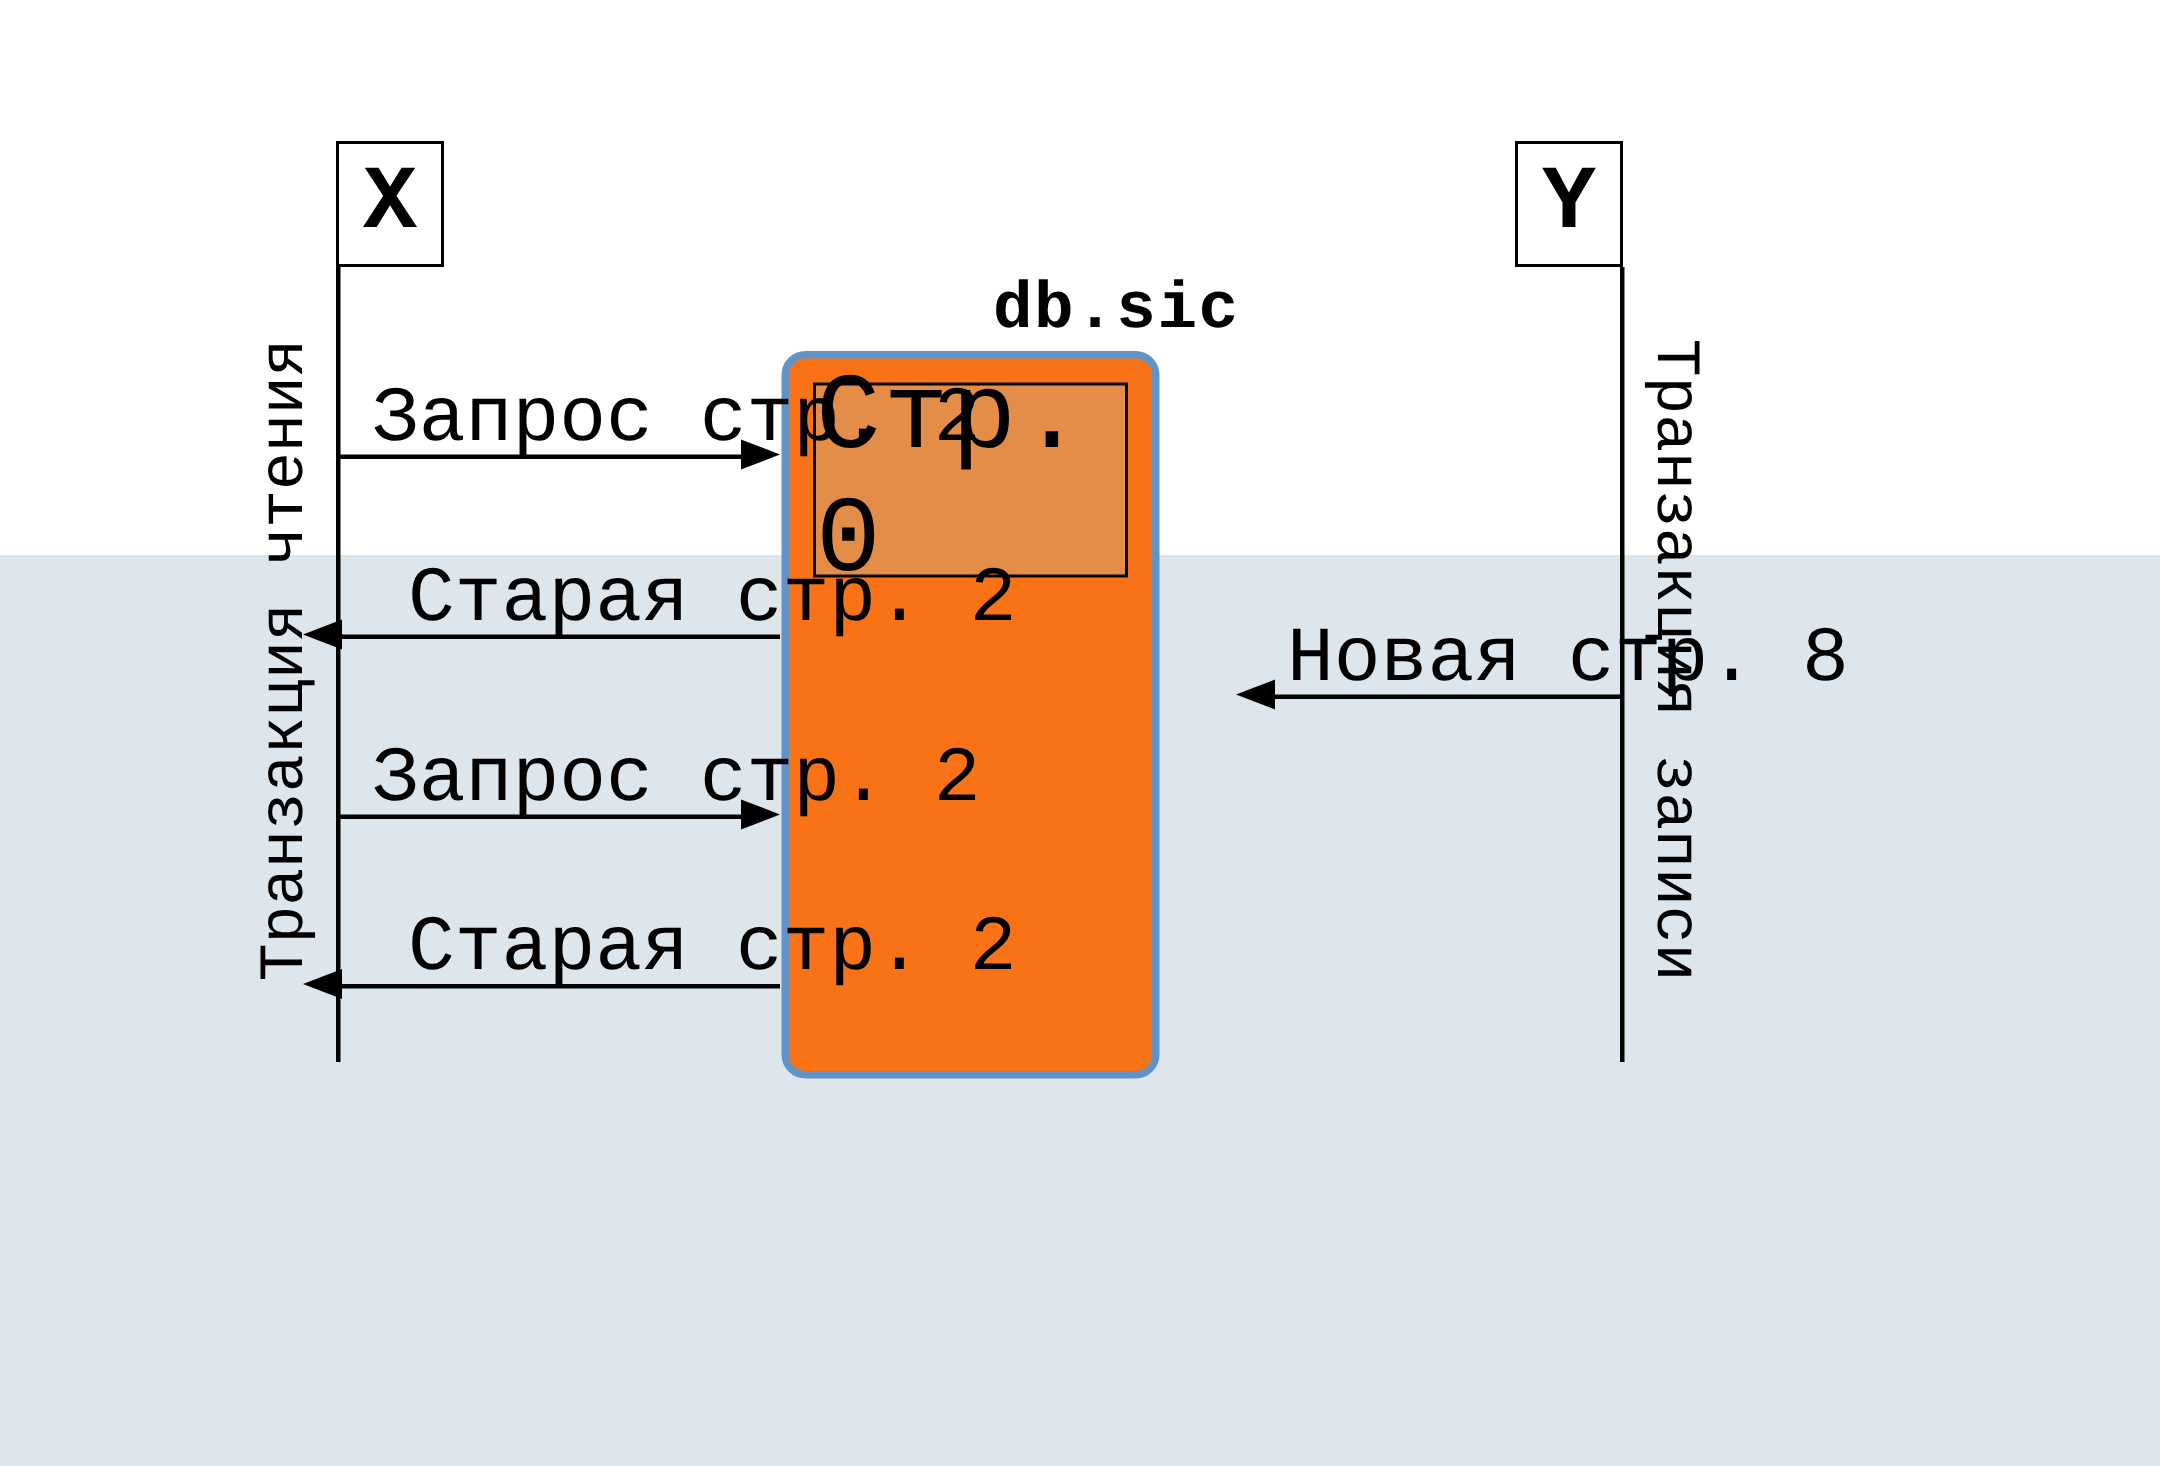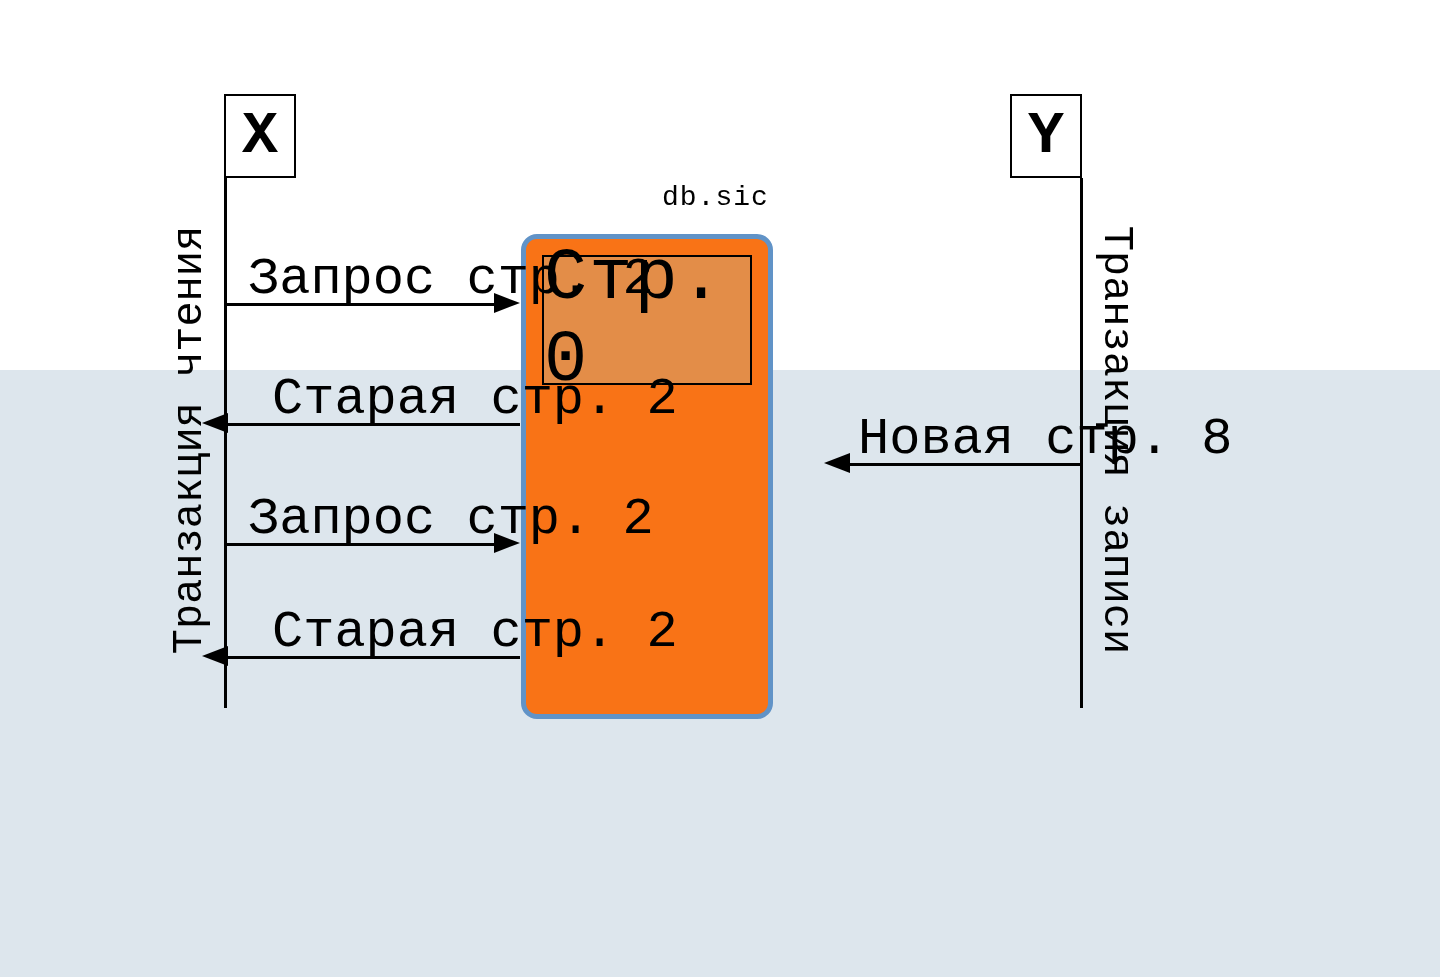--- a/index.html
+++ b/index.html
@@ -36,22 +36,23 @@
     border-left: 3px solid #000;
   }
   .vlabel {
     position: absolute;
     font-size: 42px;
     white-space: nowrap;
     transform-origin: center center;
   }
   .db-title {
     position: absolute;
-    font-size: 28px;
+    font-size: 44px;
     letter-spacing: 1px;
+    font-weight: bold;
   }
   .db-container {
     position: absolute;
     left: 521px;
     top: 234px;
     width: 252px;
     height: 485px;
     background: #f97316;
     border: 5px solid #6193c7;
     border-radius: 16px;

